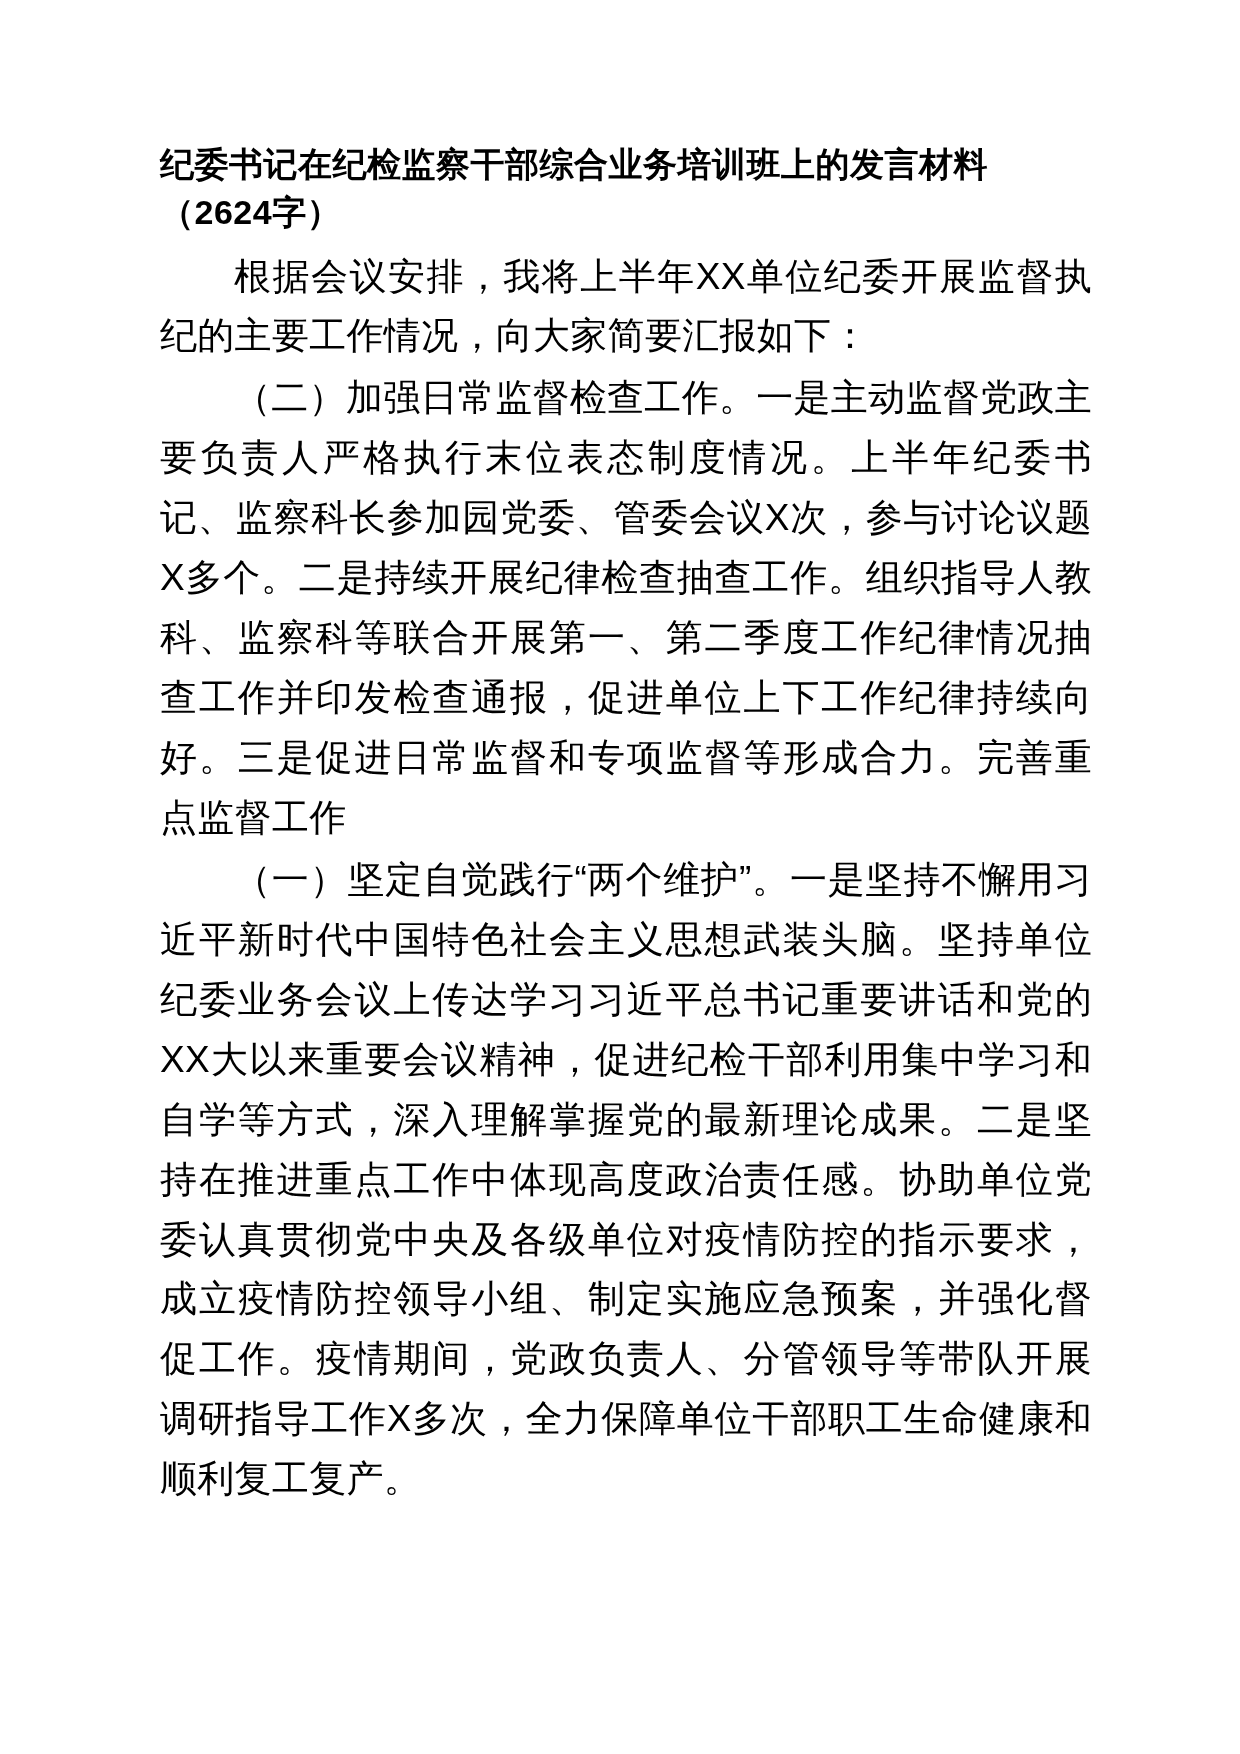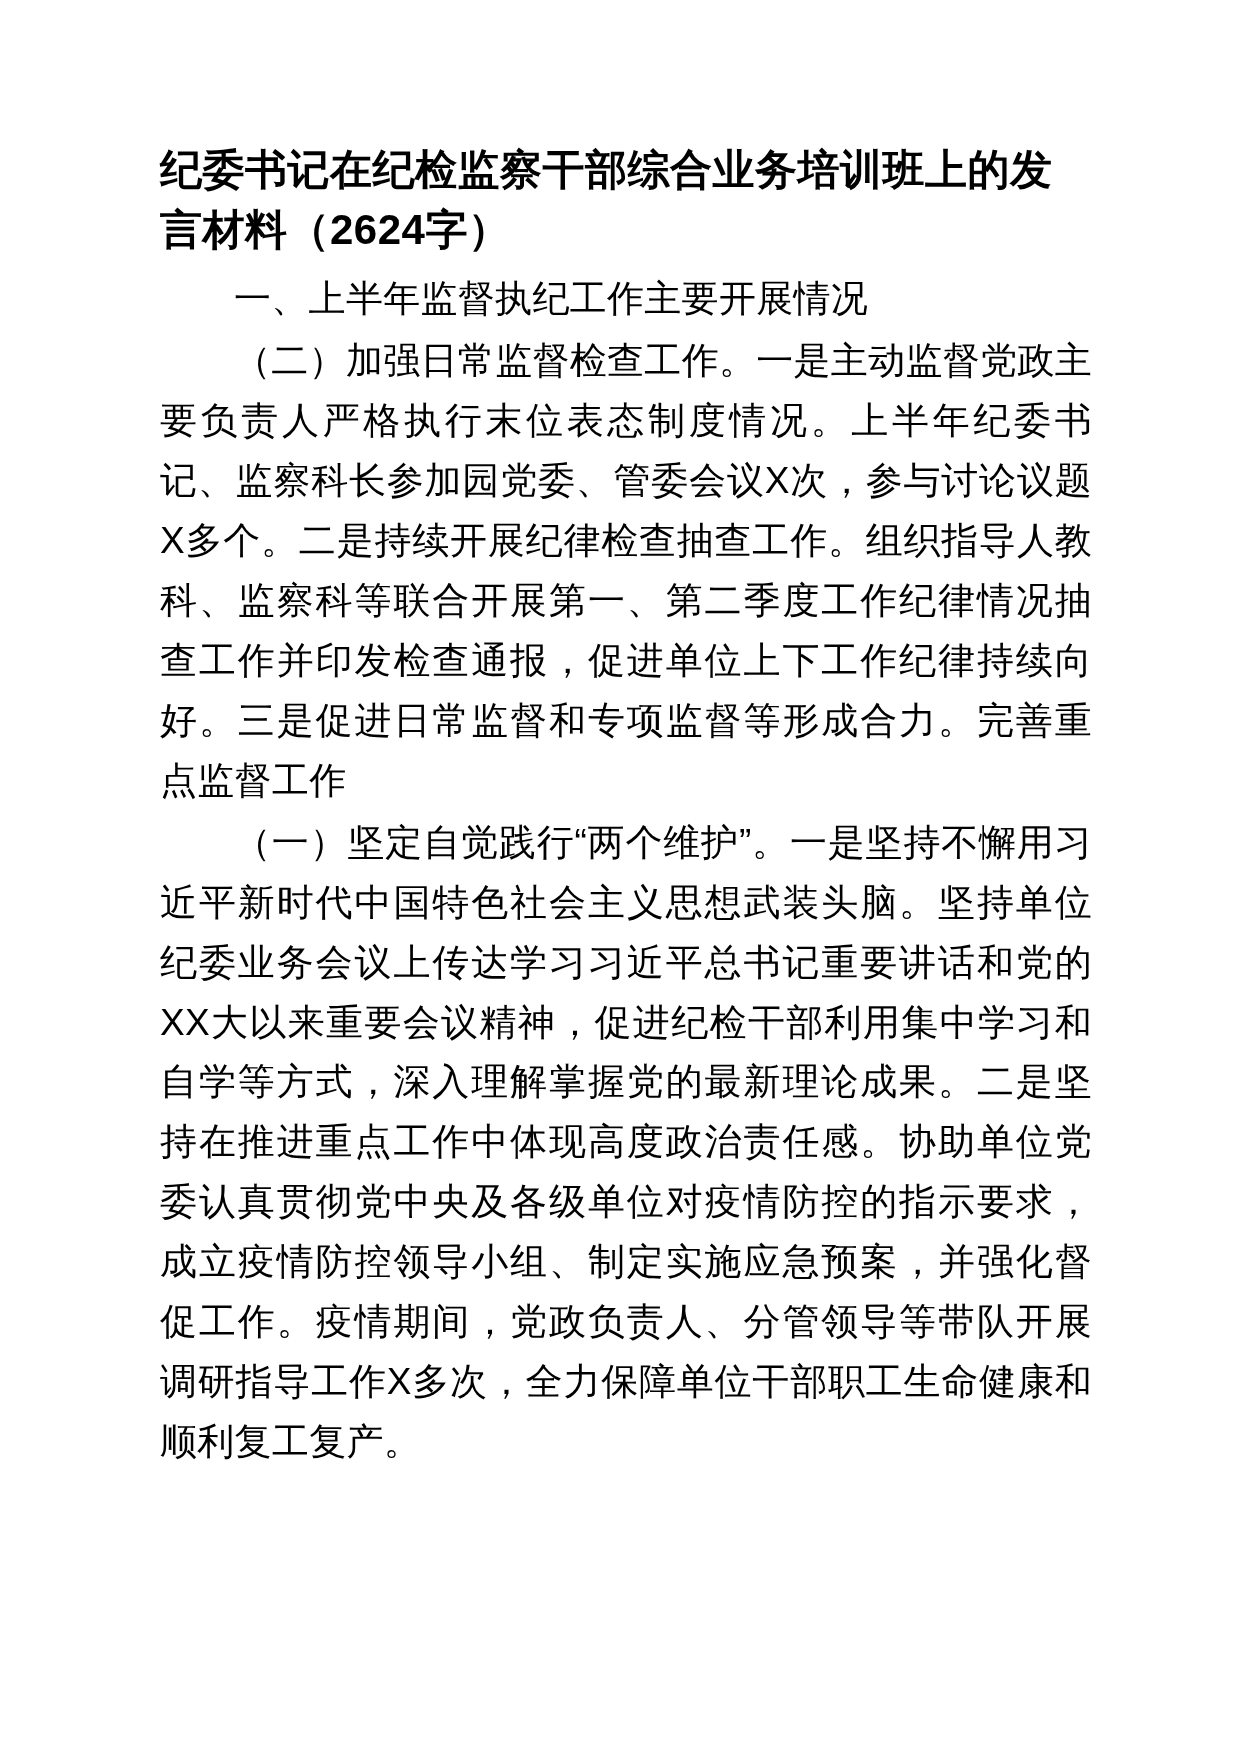--- a/index.html
+++ b/index.html
@@ -15,21 +15,21 @@
     overflow: hidden;
   }
   .page {
     box-sizing: border-box;
     width: 1240px;
     height: 1754px;
     padding: 140px 148px 0 160px;
     background: #ffffff;
   }
   .doc-title {
-    font-size: 42px;
+    font-size: 34px;
     font-weight: bold;
     line-height: 1.42;
     letter-spacing: 0.5px;
     margin: 0 0 10px 0;
     text-align: left;
   }
   .para {
     font-size: 37px;
     line-height: 1.62;
     letter-spacing: 0.3px;
@@ -40,16 +40,16 @@
   }
   .para + .para {
     margin-top: 2px;
   }
 </style>
 </head>
 <body>
 
 <div class="page">
   <h1 class="doc-title">纪委书记在纪检监察干部综合业务培训班上的发言材料（2624字）</h1>
-  <p class="para">一、上半年监督执纪工作主要开展情况</p>
+  <p class="para">根据会议安排，我将上半年XX单位纪委开展监督执纪的主要工作情况，向大家简要汇报如下：</p>
   <p class="para">（二）加强日常监督检查工作。一是主动监督党政主要负责人严格执行末位表态制度情况。上半年纪委书记、监察科长参加园党委、管委会议X次，参与讨论议题X多个。二是持续开展纪律检查抽查工作。组织指导人教科、监察科等联合开展第一、第二季度工作纪律情况抽查工作并印发检查通报，促进单位上下工作纪律持续向好。三是促进日常监督和专项监督等形成合力。完善重点监督工作</p>
   <p class="para">（一）坚定自觉践行“两个维护”。一是坚持不懈用习近平新时代中国特色社会主义思想武装头脑。坚持单位纪委业务会议上传达学习习近平总书记重要讲话和党的XX大以来重要会议精神，促进纪检干部利用集中学习和自学等方式，深入理解掌握党的最新理论成果。二是坚持在推进重点工作中体现高度政治责任感。协助单位党委认真贯彻党中央及各级单位对疫情防控的指示要求，成立疫情防控领导小组、制定实施应急预案，并强化督促工作。疫情期间，党政负责人、分管领导等带队开展调研指导工作X多次，全力保障单位干部职工生命健康和顺利复工复产。</p>
 </div>
 
 </body></html>

